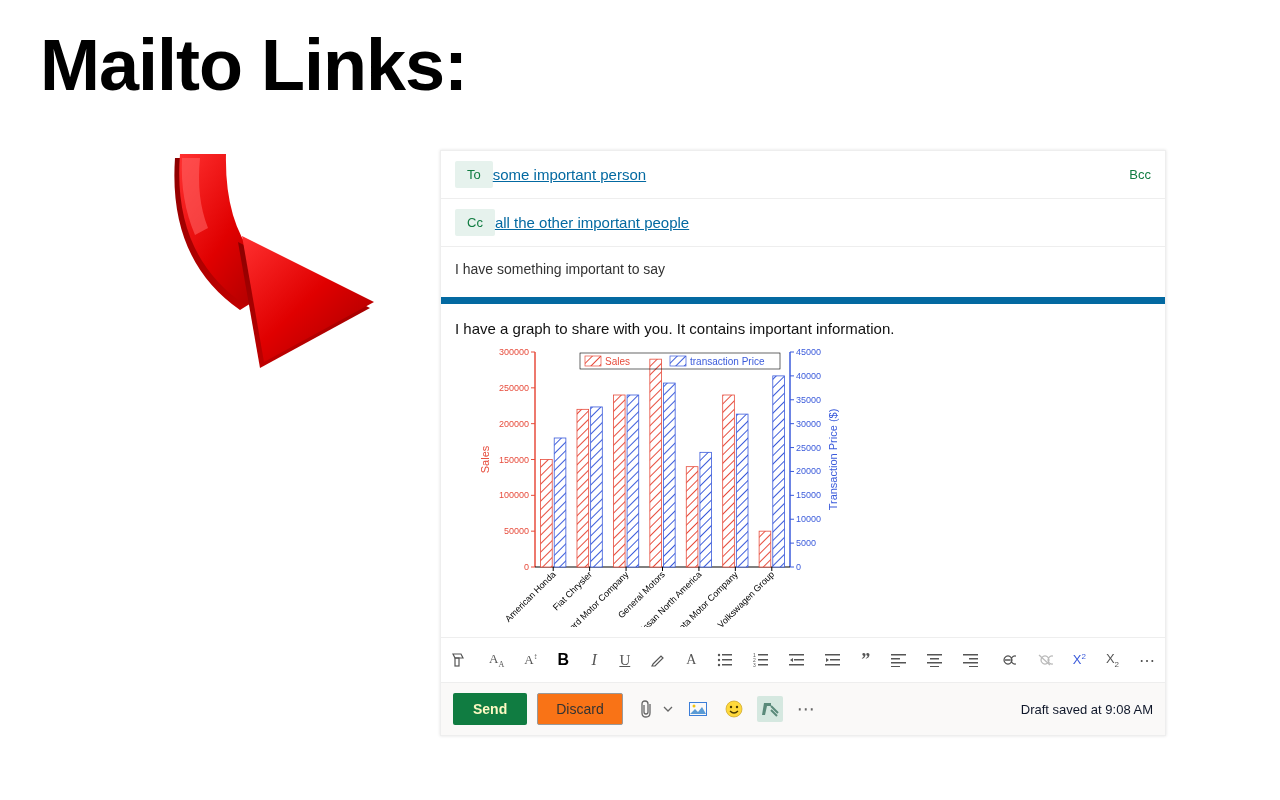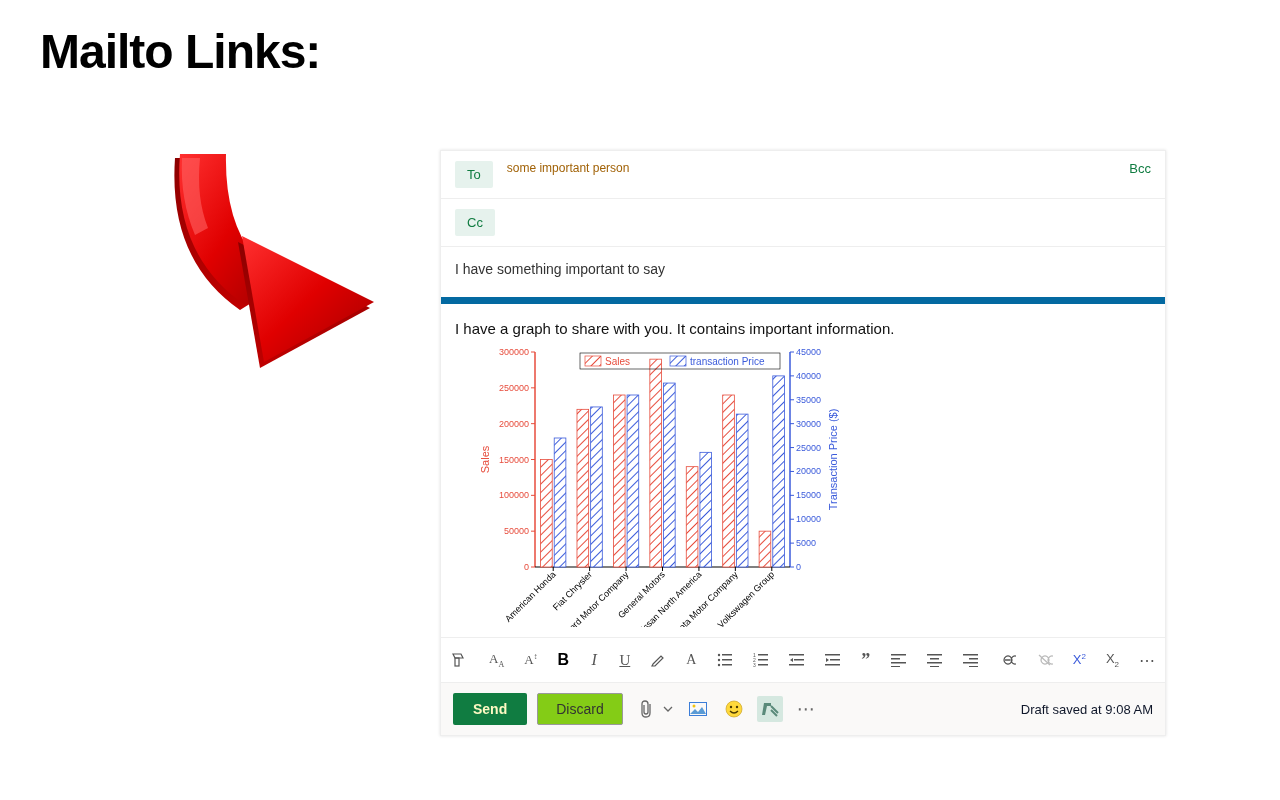--- a/index.html
+++ b/index.html
@@ -5,21 +5,21 @@
   * { box-sizing: border-box; margin: 0; padding: 0; }
   body {
     font-family: "Segoe UI", Arial, sans-serif;
     background: #fff;
     width: 1280px;
     height: 800px;
     overflow: hidden;
     position: relative;
   }
   .page-title {
-    font-size: 48px;
+    font-size: 72px;
     font-weight: 900;
     color: #000;
     position: absolute;
     top: 24px;
     left: 40px;
     letter-spacing: -1px;
     font-family: Verdana, Arial, sans-serif;
   }
   .arrow {
     position: absolute;
@@ -32,38 +32,39 @@
     position: absolute;
     top: 150px;
     left: 440px;
     width: 726px;
     background: #fff;
     box-shadow: 0 0 3px rgba(0,0,0,0.12);
     border: 1px solid #eee;
   }
   .field-row {
     display: flex;
-    align-items: flex-start;
+    align-items: center;
     padding: 10px 14px;
     border-bottom: 1px solid #eee;
-    gap: 14px;
+    gap: 0;
   }
   .field-chip {
     background: #e6f2ed;
     color: #107c41;
     font-size: 13px;
     padding: 6px 12px;
     border-radius: 2px;
     min-width: 34px;
     text-align: center;
   }
   .field-value {
-    font-size: 12px;
-    color: #a16207;
+    font-size: 15px;
+    color: #0369a1;
     flex: 1;
+    text-decoration: underline;
   }
   .bcc-link {
     color: #107c41;
     font-size: 13px;
     cursor: pointer;
   }
   .subject-row {
     padding: 14px 14px 20px 14px;
     border-bottom: 7px solid #0369a1;
     font-size: 14px;
@@ -116,21 +117,21 @@
     background: #107c41;
     color: #fef9c3;
     border: none;
     padding: 8px 20px;
     font-size: 14px;
     font-weight: 600;
     border-radius: 2px;
     cursor: pointer;
   }
   .btn-discard {
-    background: #84cc16;
+    background: #f97316;
     color: #333;
     border: 1px solid #999;
     padding: 7px 18px;
     font-size: 14px;
     border-radius: 2px;
     cursor: pointer;
   }
   .action-icon {
     width: 26px;
     height: 26px;
@@ -183,20 +184,21 @@
 <div class="compose-card">
 
   <div class="field-row">
     <div class="field-chip">To</div>
     <div class="field-value">some important person</div>
     <div class="bcc-link">Bcc</div>
   </div>
 
   <div class="field-row">
     <div class="field-chip">Cc</div>
+    <div class="field-value">all the other important people</div>
   </div>
 
   <div class="subject-row">I have something important to say</div>
 
   <div class="body-area">
     <div class="body-text">I have a graph to share with you. It contains important information.</div>
     <div class="chart-wrap">
       <svg id="chart-svg" width="370" height="290">
           <defs>
             <pattern id="hr" width="6" height="6" patternUnits="userSpaceOnUse" patternTransform="rotate(45)">

